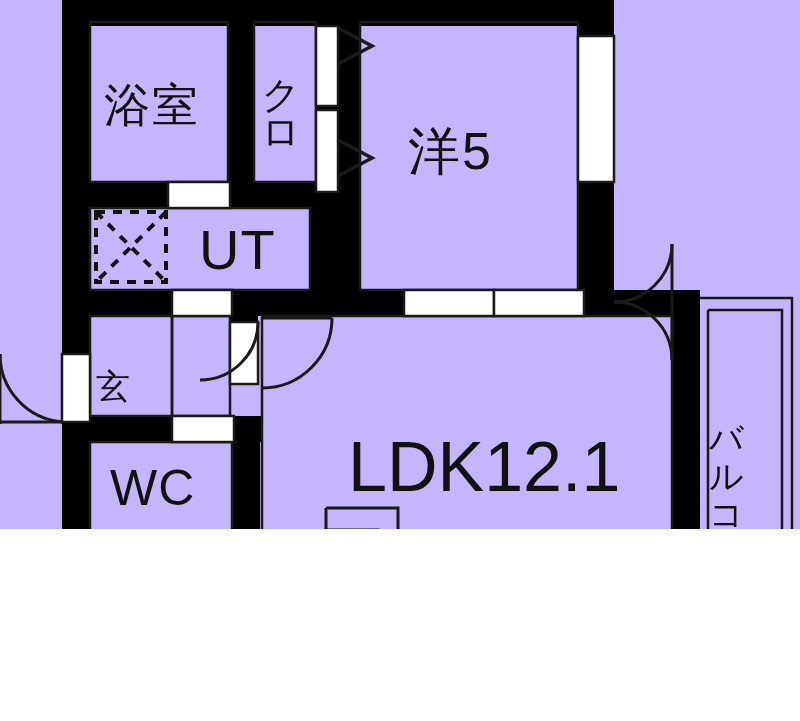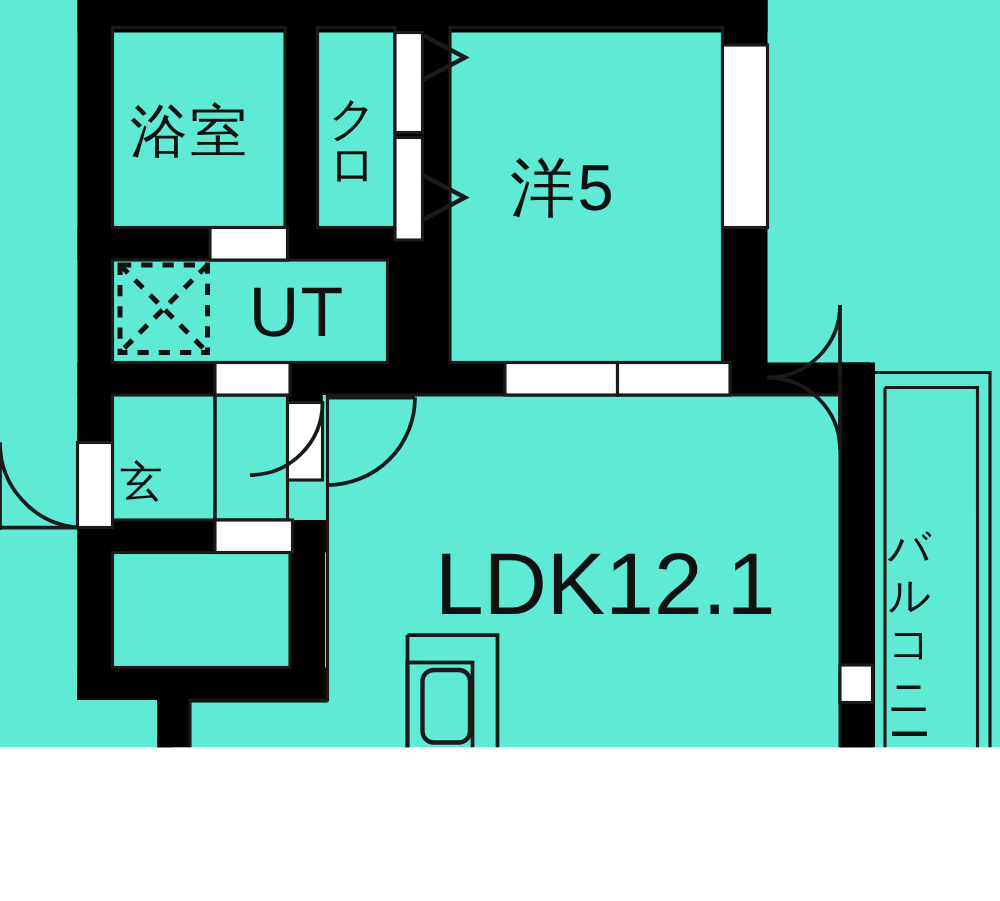--- a/index.html
+++ b/index.html
@@ -6,22 +6,22 @@
     margin: 0;
     padding: 0;
     background: #ffffff;
   }
   body {
     font-family: "Liberation Sans", sans-serif;
   }
   #plan-root {
     position: relative;
     width: 800px;
-    height: 598px;
-    background: #5eead4;
+    height: 529px;
+    background: #c4b5fd;
     overflow: hidden;
   }
   #plan-svg {
     display: block;
     width: 800px;
     height: 721px;
   }
   .room-label {
     position: absolute;
     font-family: "Liberation Sans", sans-serif;
@@ -183,18 +183,19 @@
   <div class="room-label label-yokushitsu">浴室</div>
 
   <div class="room-label label-kuro">クロ</div>
 
   <div class="room-label label-yo5">洋5</div>
 
   <div class="room-label label-ut">UT</div>
 
   <div class="room-label label-gen">玄</div>
 
+  <div class="room-label label-wc">WC</div>
 
   <div class="room-label label-ldk">LDK12.1</div>
 
   <div class="room-label label-balcony">バルコニー</div>
 
 </div>
 
 </body></html>

